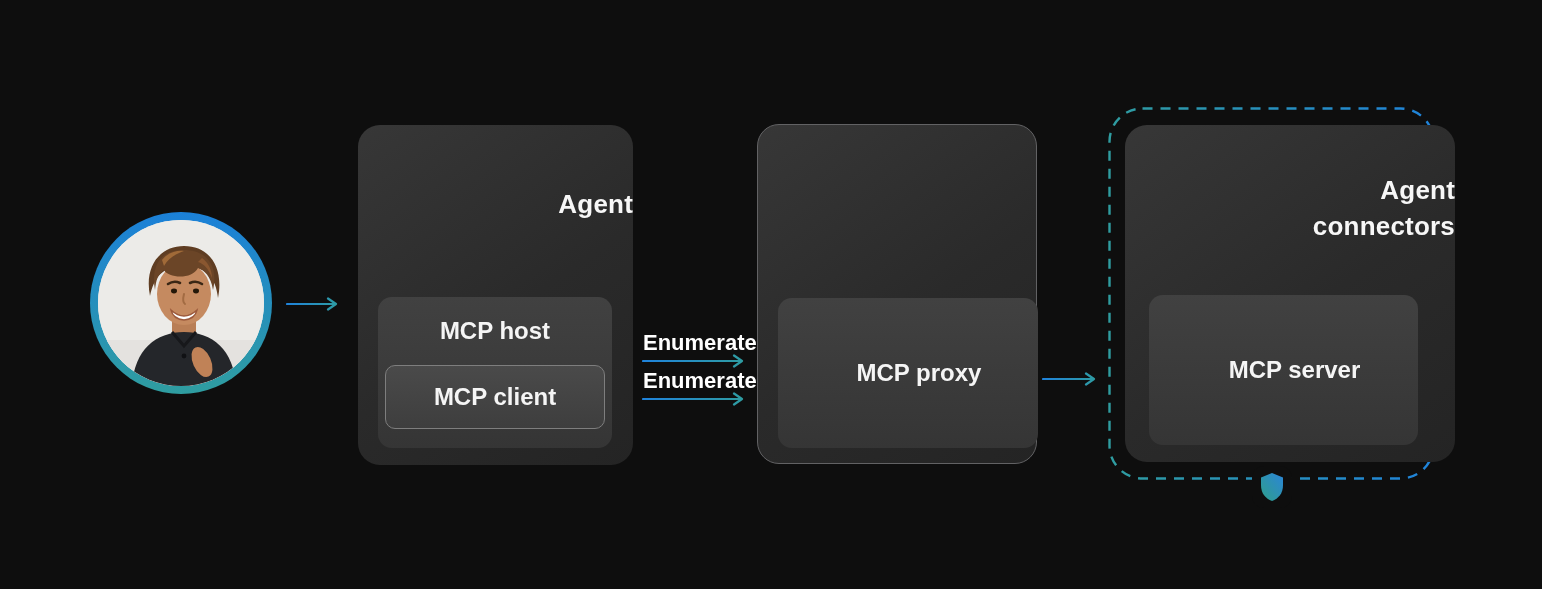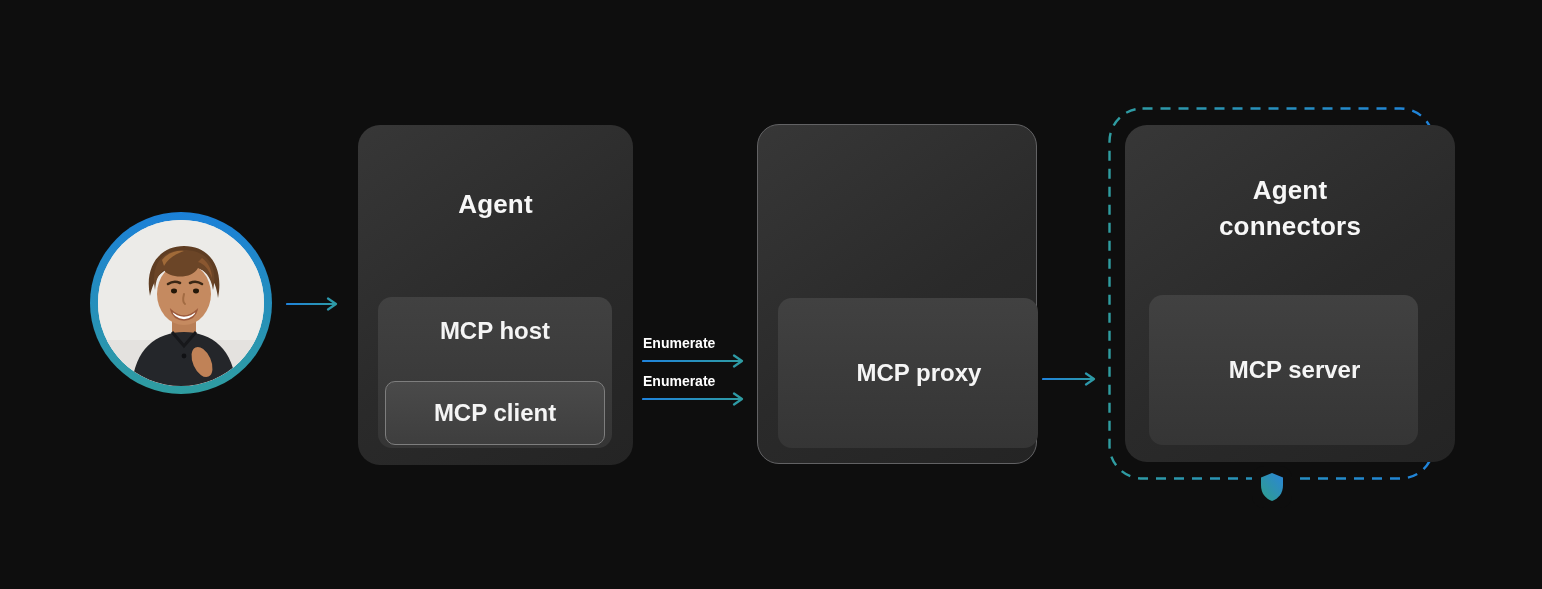--- a/index.html
+++ b/index.html
@@ -16,41 +16,41 @@
   .avatar-photo{
     width:166px;height:166px;border-radius:50%;overflow:hidden;background:#ecebe8;
   }
   
   .big-box{
     position:absolute;border-radius:22px;
     background:linear-gradient(145deg,#373737 0%,#2a2a2a 55%,#242424 100%);
   }
   .big-box.bordered{border:1.5px solid #626264;}
   .box-title{
-    position:absolute;left:0;right:0;text-align:center;color:#f7f7f7;
+    position:absolute;left:0;right:0;text-align:right;color:#f7f7f7;
     font-weight:700;font-size:26px;line-height:35px;letter-spacing:.2px;
   }
   .box-title .inner{display:inline-block;}
   .sub-box{
     position:absolute;border-radius:14px;
     background:linear-gradient(180deg,#414141 0%,#353535 100%);
   }
   .sub-label{
     color:#f5f5f5;font-weight:700;font-size:24px;text-align:center;
   }
   .centered{display:flex;align-items:center;justify-content:center;padding-left:22px;}
   .host-label-row{height:68px;display:flex;align-items:center;justify-content:center;}
   .client-box{
-    margin:16px auto;width:218px;height:62px;border:1.5px solid #7e7e7e;border-radius:10px;
+    margin:0 auto;width:218px;height:62px;border:1.5px solid #7e7e7e;border-radius:10px;
     background:linear-gradient(180deg,#4a4a4a 0%,#3e3e3e 100%);
     display:flex;align-items:center;justify-content:center;
   }
   
   .flow-label{
-    position:absolute;color:#ffffff;font-weight:700;font-size:14px;line-height:20px;
+    position:absolute;color:#ffffff;font-weight:700;font-size:22px;line-height:20px;
   }
   .arrow-svg{position:absolute;display:block;}
   .dashed-svg{position:absolute;display:block;}
   
   .shield-wrap{
     position:absolute;left:1252px;top:466px;width:40px;height:42px;border-radius:12px;
     background:#0e0e0e;display:flex;align-items:center;justify-content:center;
   }
 </style>
 </head>

